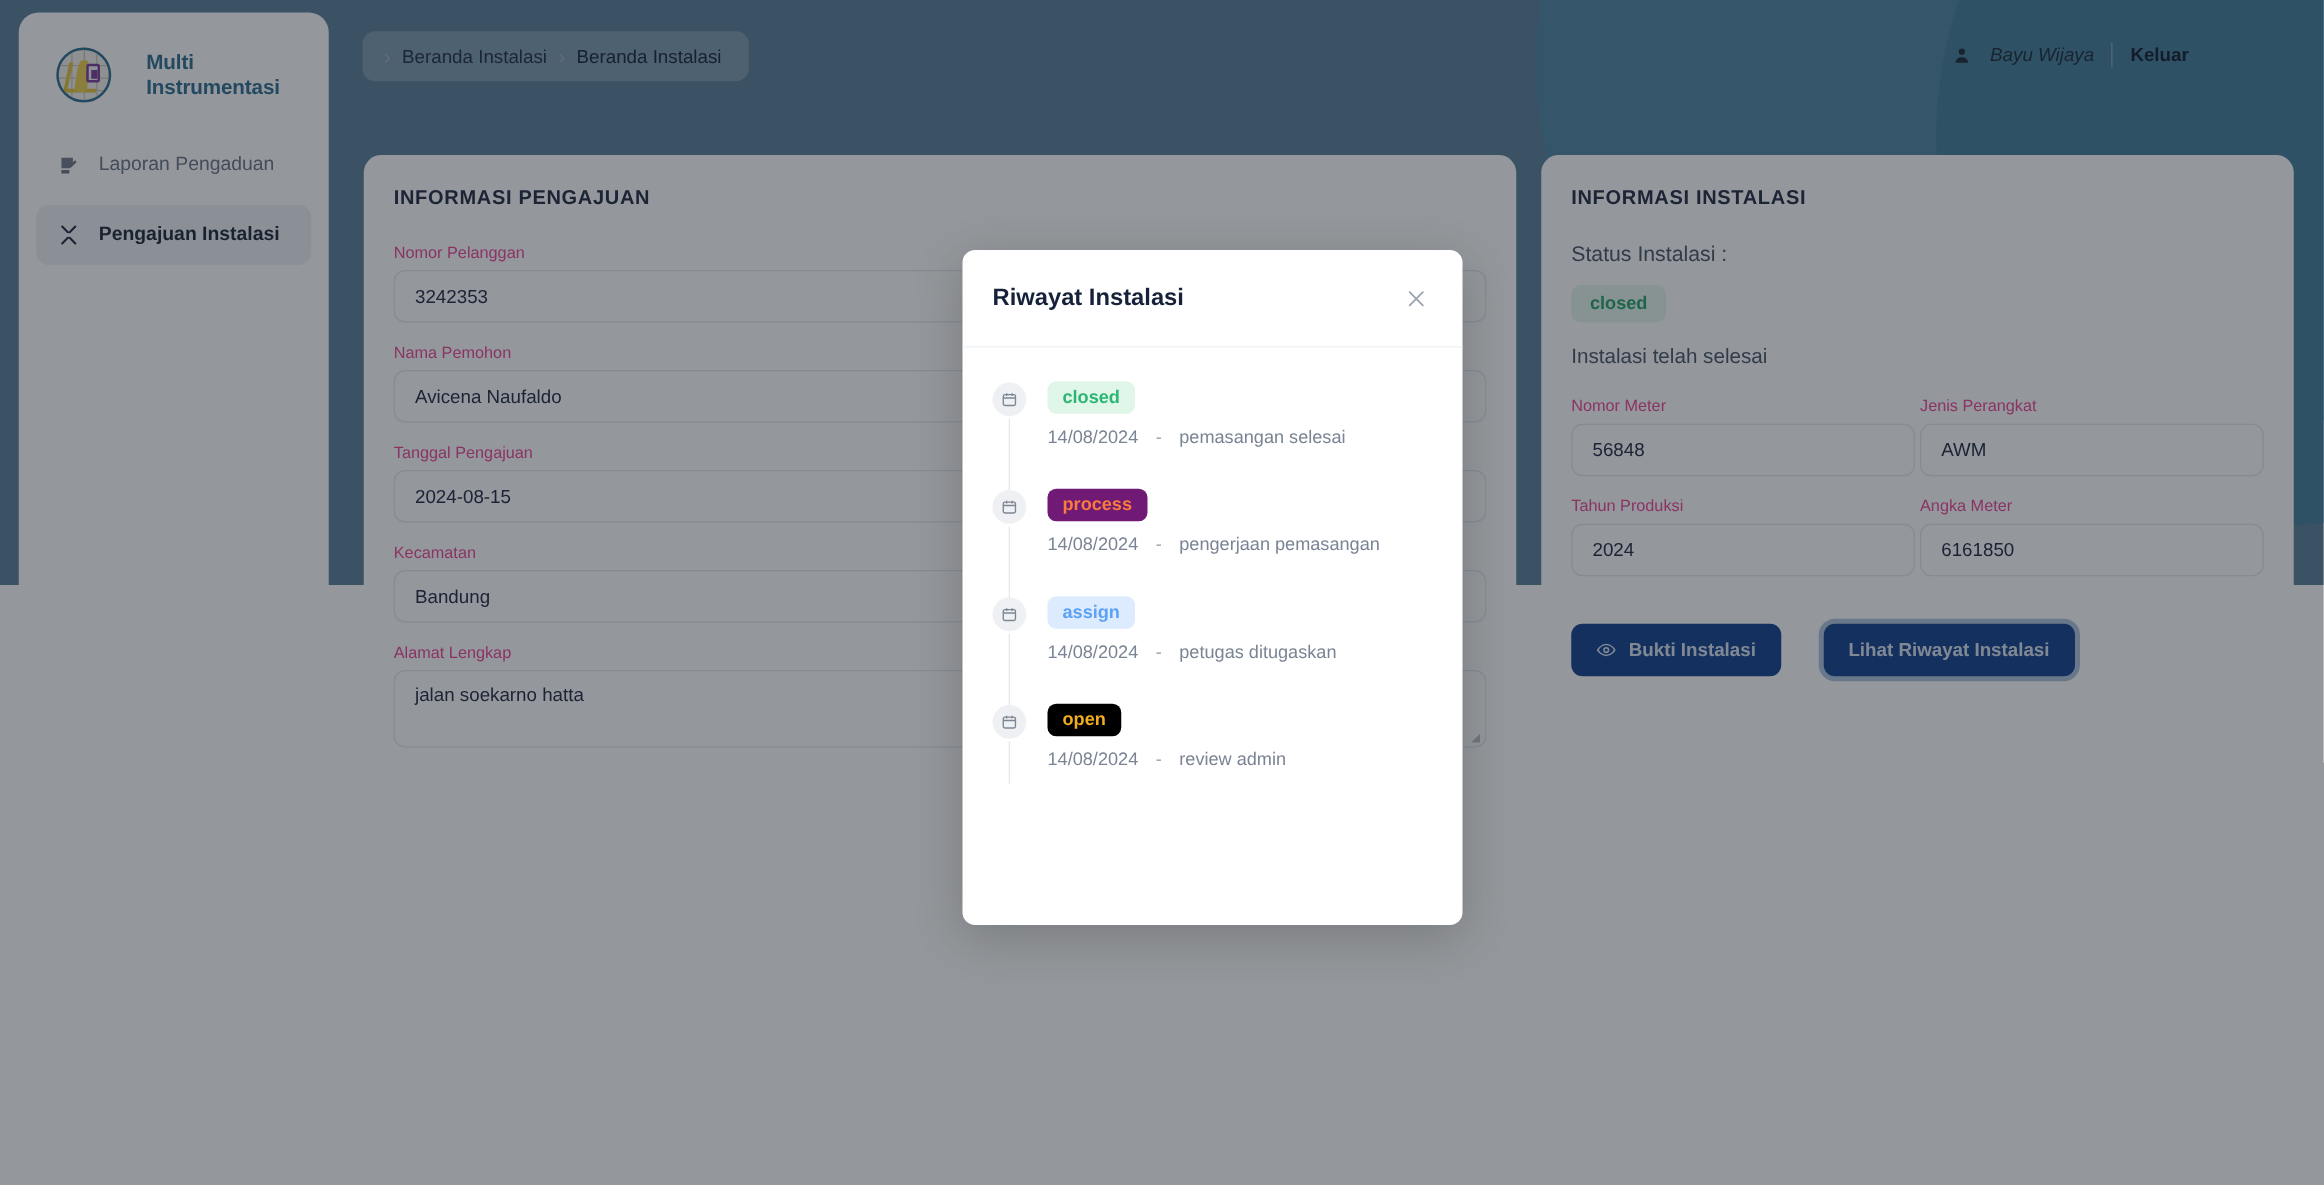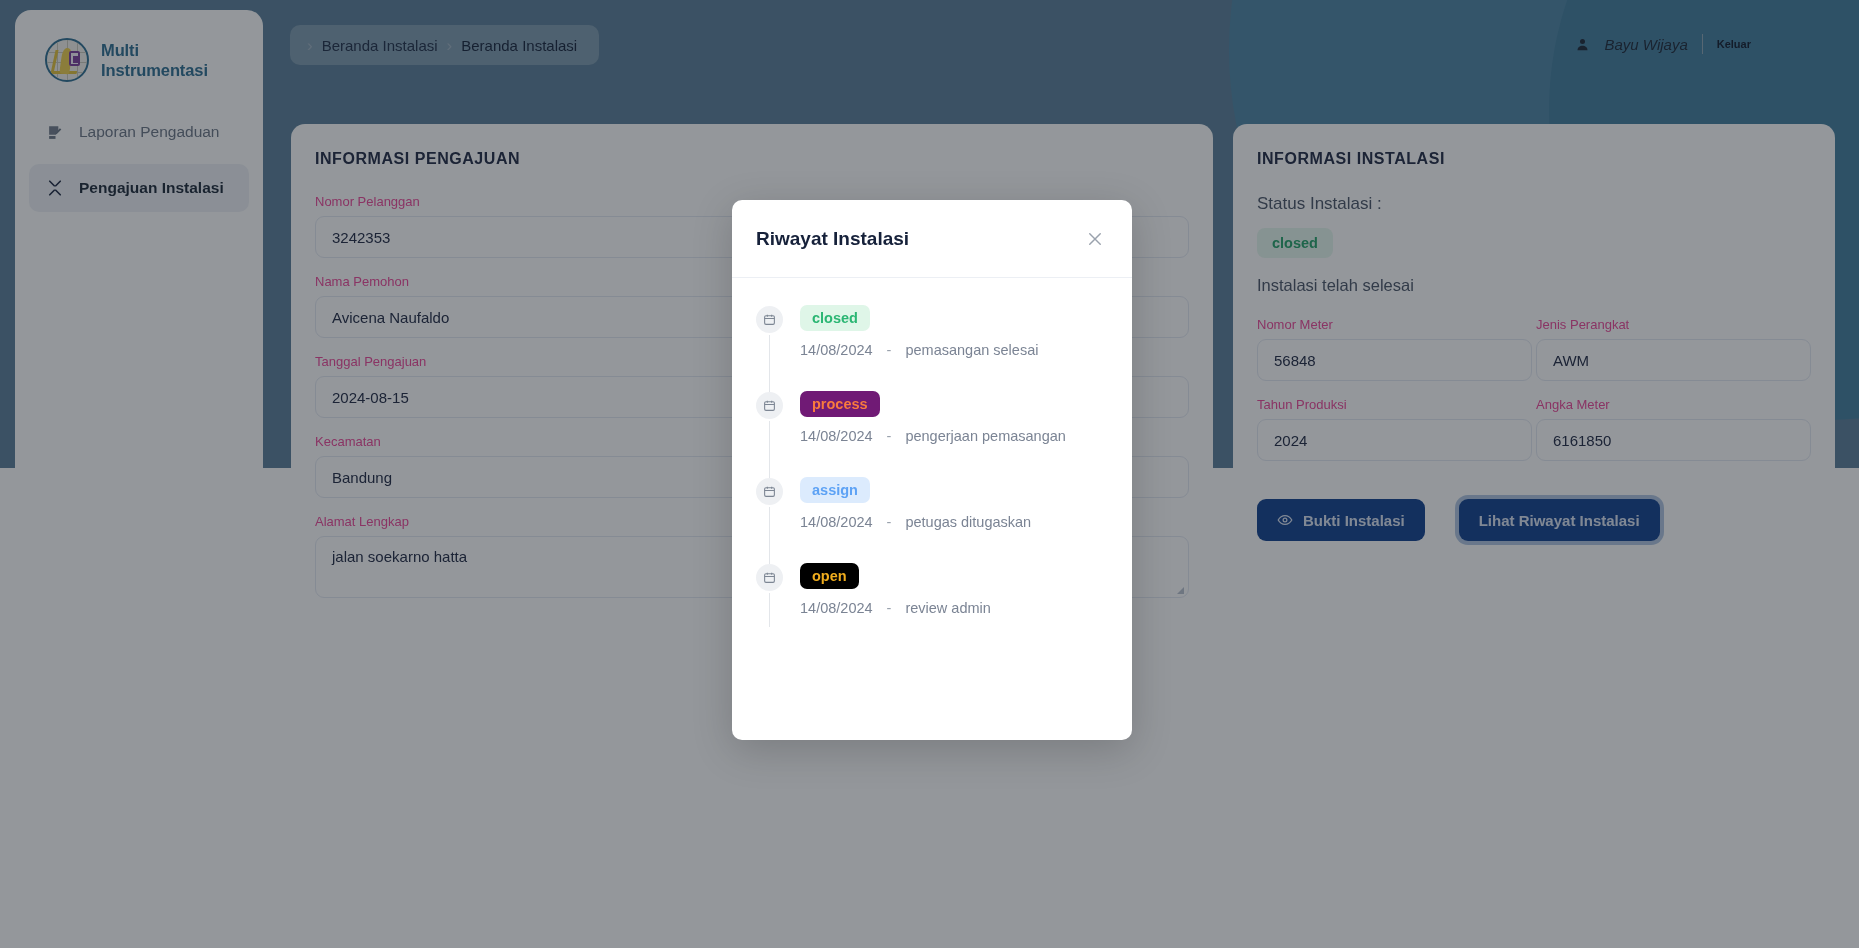--- a/index.html
+++ b/index.html
@@ -50,21 +50,21 @@
     left: 15px; top: 10px;
     width: 248px; height: 918px;
     background: #ffffff;
     border-radius: 16px;
     padding: 22px 14px;
     z-index: 3;
   }
   .brand {
     display: flex;
     align-items: center;
-    gap: 12px;
+    gap: 28px;
     padding: 6px 8px 0 16px;
     margin-bottom: 26px;
   }
   .brand-logo {
     width: 44px; height: 44px;
     border-radius: 50%;
     border: 2px solid #2f6f93;
     background: #f4f3ec;
     position: relative;
     overflow: hidden;
@@ -193,21 +193,21 @@
   #user-name {
     font-size: 15px;
     color: #1d2939;
     font-style: italic;
   }
   #user-divider {
     width: 1px; height: 20px;
     background: #8fa6b6;
   }
   #logout-link {
-    font-size: 11px;
+    font-size: 15px;
     color: #121c2e;
     font-weight: 700;
     cursor: pointer;
   }
 
   
   #content {
     position: absolute;
     left: 263px; top: 92px;
     width: 1596px;
@@ -326,21 +326,21 @@
 
   
   #overlay {
     position: absolute;
     inset: 0;
     background: rgba(22,28,38,0.46);
     z-index: 50;
   }
   #modal {
     position: absolute;
-    left: 732px; top: 200px;
+    left: 770px; top: 200px;
     width: 400px;
     height: 540px;
     background: #ffffff;
     border-radius: 10px;
     z-index: 60;
     display: flex;
     flex-direction: column;
     box-shadow: 0 10px 40px rgba(0,0,0,0.18);
   }
   #modal-header {

